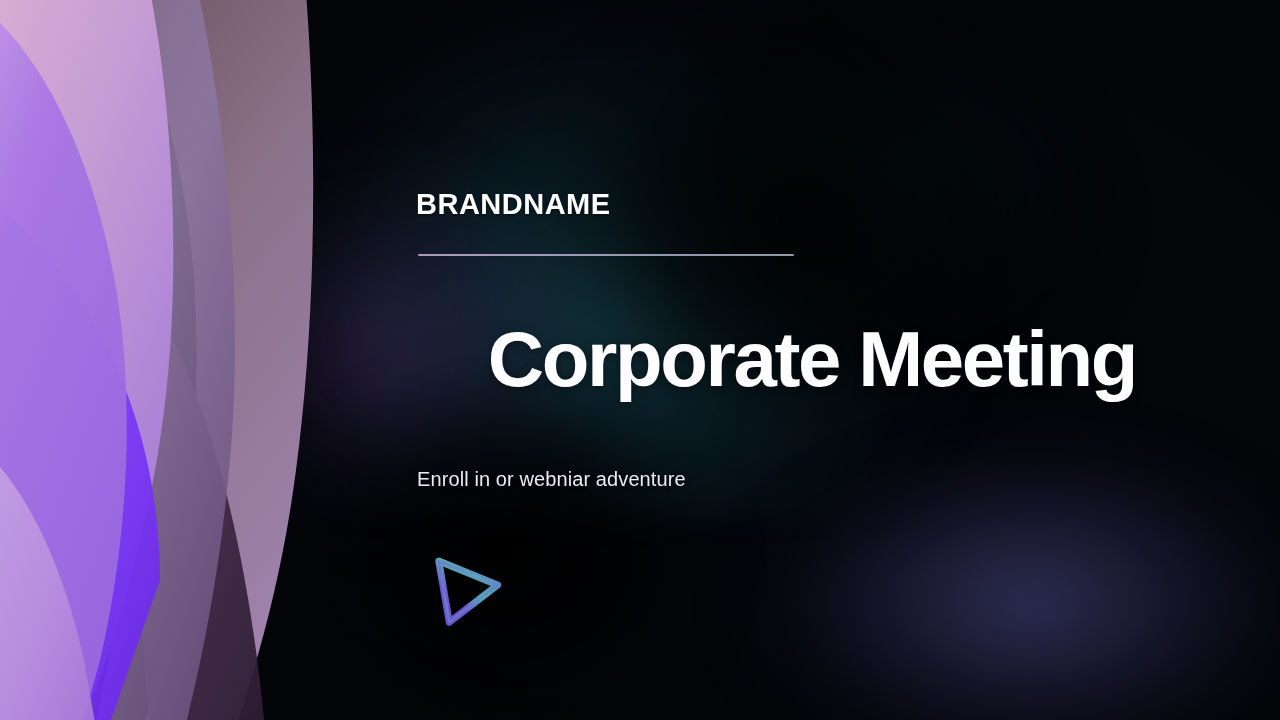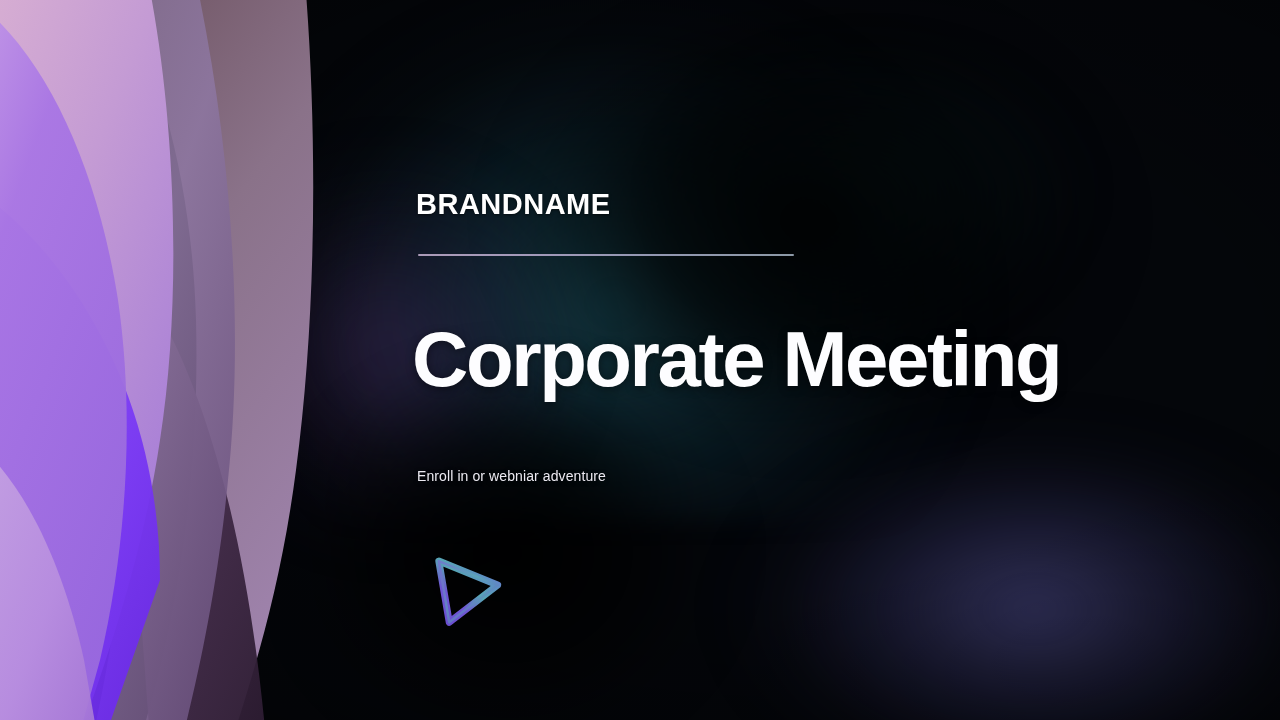--- a/index.html
+++ b/index.html
@@ -161,28 +161,29 @@
     position: absolute;
     left: -4px;
     top: 272px;
     width: 800px;
     font-size: 78px;
     font-weight: 700;
     line-height: 0.92;
     letter-spacing: -2.4px;
     color: #fdfdff;
     text-shadow: 0 2px 10px rgba(0,0,0,0.45);
+    text-align: center;
   }
   .headline-line { display: block; white-space: nowrap; }
 
   .subtitle {
     position: absolute;
     left: 1px;
     top: 469px;
-    font-size: 14px;
+    font-size: 20px;
     font-weight: 400;
     letter-spacing: 0.1px;
     color: #eceaf2;
     line-height: 1;
     white-space: nowrap;
     text-shadow: 0 1px 4px rgba(0,0,0,0.5);
   }
 
   .play-btn {
     position: absolute;

